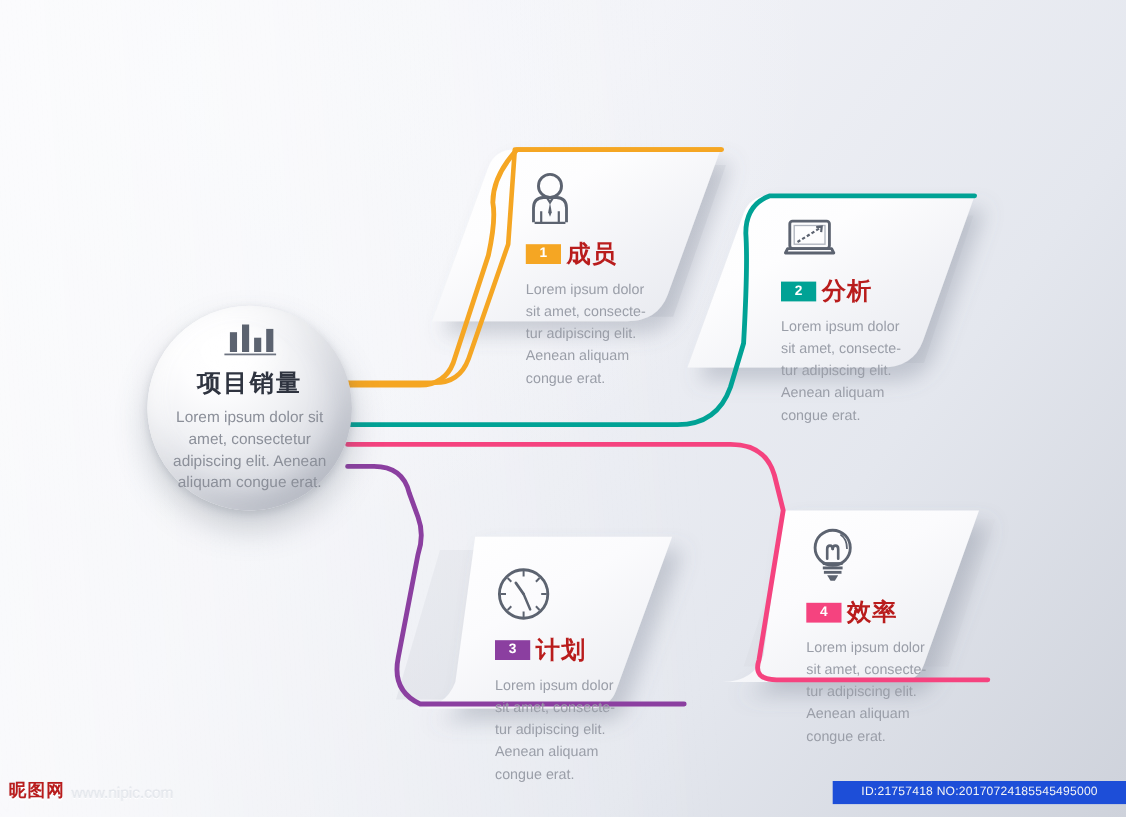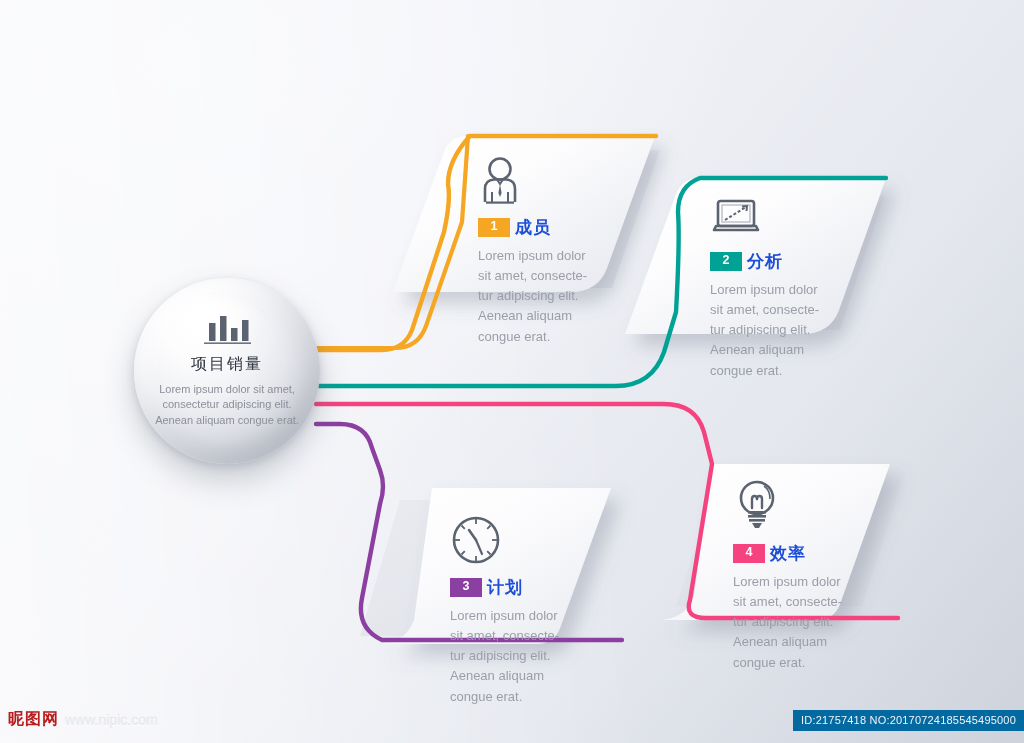--- a/index.html
+++ b/index.html
@@ -46,52 +46,52 @@
     background:radial-gradient(ellipse at 40% 35%,rgba(255,255,255,.95),rgba(255,255,255,0) 70%);
     filter:blur(3px);pointer-events:none;
   }
   .sphere-inner{
     position:absolute;inset:0;display:flex;flex-direction:column;
     align-items:center;justify-content:center;
     padding:0 16px;box-sizing:border-box;text-align:center;
   }
   .sphere-icon{margin-bottom:8px;line-height:0;}
   .sphere-title{
-    font-size:16px;font-weight:400;color:#2f3440;letter-spacing:2px;
+    font-size:22px;font-weight:700;color:#2f3440;letter-spacing:2px;
     margin-bottom:7px;
   }
   .sphere-desc{
-    font-size:11px;line-height:1.42;color:#8b8f99;max-width:152px;
+    font-size:14px;line-height:1.42;color:#8b8f99;max-width:152px;
   }
   
   .slab-svg{position:absolute;left:0;top:0;overflow:visible;}
 
   .card-body{position:absolute;z-index:3;}
   .card-icon{line-height:0;margin-bottom:10px;}
   .headline{display:flex;align-items:center;gap:5px;margin-bottom:7px;}
   .num{
     display:inline-block;min-width:22px;padding:1px 5px 2px;
     text-align:center;color:#fff;font-size:12.5px;font-weight:700;
     line-height:1.25;
   }
-  .cap{font-size:17px;font-weight:700;color:#1d4ed8;letter-spacing:1px;}
+  .cap{font-size:22px;font-weight:700;color:#b91c1c;letter-spacing:1px;}
   .desc{font-size:13px;line-height:1.55;color:#9a9ea8;width:118px;}
 
   
   .watermark{
     position:absolute;left:8px;top:709px;display:flex;align-items:center;gap:6px;
     z-index:9;user-select:none;
   }
   .wm-cn{font-size:16px;color:#b91c1c;letter-spacing:1px;
     text-shadow:0 1px 0 #fff,0 0 1px #cfd3da;font-weight:700;font-family:"DejaVu Sans",sans-serif;}
   .wm-url{font-size:14px;color:#e6e9ee;text-shadow:0 1px 0 #fff,0 0 1px #cfd3da;}
   .idbadge{
     position:absolute;right:0px;top:710px;
-    background:#0369a1;color:#f2f3f5;
-    font-size:11px;padding:4px 8px 5px;letter-spacing:.2px;z-index:9;
+    background:#1d4ed8;color:#f2f3f5;
+    font-size:11px;padding:4px 26px 5px;letter-spacing:.2px;z-index:9;
   }
 </style>
 </head>
 <body>
 
 <div id="stage">
 
   <div class="bg"></div>
   <div class="bg-sheen"></div>
 

